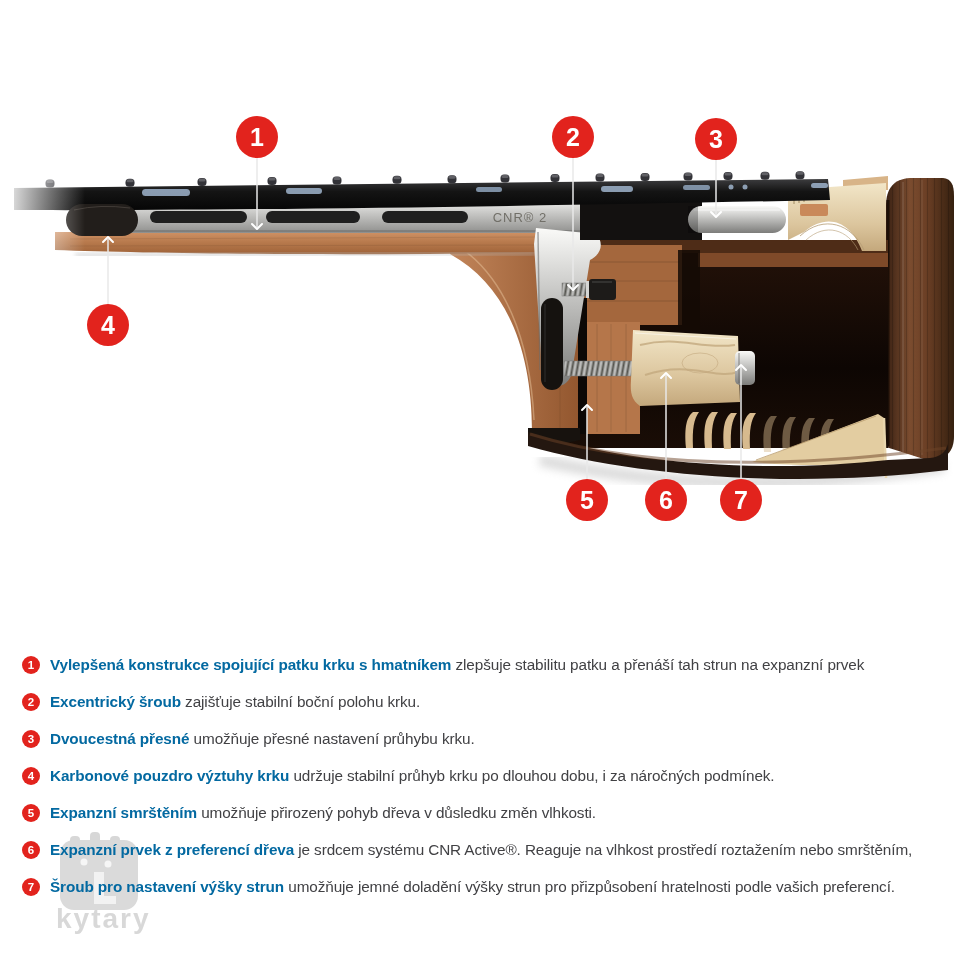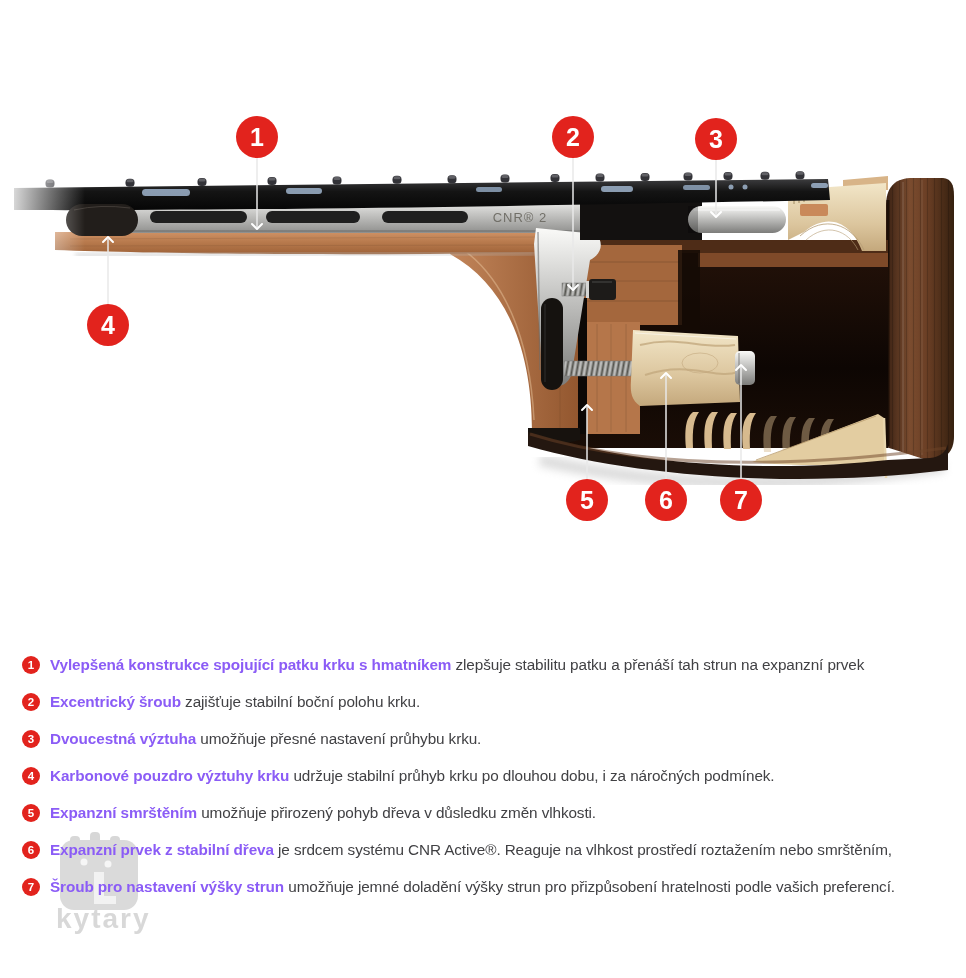--- a/index.html
+++ b/index.html
@@ -13,21 +13,21 @@
   .badge-circle { fill:var(--accent); }
   .badge-num { fill:#fff; font-family:"Liberation Sans",sans-serif; font-size:25px; font-weight:bold; text-anchor:middle; }
   .engraving { fill:#716f68; font-family:"Liberation Sans",sans-serif; font-size:13px; letter-spacing:1px; }
 
   .legend { position:absolute; left:22px; top:652px; width:932px;
             font-size:15.3px; line-height:26px; color:#414144; letter-spacing:-0.1px; z-index:3; }
   .item { position:relative; padding-left:28px; margin-bottom:11px; }
   .item .num { position:absolute; left:0; top:4px; width:18px; height:18px; border-radius:50%;
                background:var(--accent); color:#fff; font-size:11.5px; font-weight:bold;
                display:flex; align-items:center; justify-content:center; }
-  .item b { color:#8b5cf6; }
+  .item b { color:#0369a1; }
   .cont { display:block; }
 
   .watermark { position:absolute; left:52px; top:824px; z-index:1; opacity:.85; }
 </style>
 </head>
 <body>
 
 <div class="stage">
 
   <svg class="illu" width="966" height="540" viewBox="0 0 966 540">
@@ -319,36 +319,36 @@
       <b>Vylepšená konstrukce spojující patku krku s hmatníkem</b>
       <span>zlepšuje stabilitu patku a přenáší tah strun na expanzní prvek</span>
     </p>
     <p class="item">
       <span class="num">2</span>
       <b>Excentrický šroub</b>
       <span>zajišťuje stabilní boční polohu krku.</span>
     </p>
     <p class="item">
       <span class="num">3</span>
-      <b>Dvoucestná výztuha</b>
+      <b>Dvoucestná přesné</b>
       <span>umožňuje přesné nastavení průhybu krku.</span>
     </p>
     <p class="item">
       <span class="num">4</span>
       <b>Karbonové pouzdro výztuhy krku</b>
       <span>udržuje stabilní průhyb krku po dlouhou dobu, i za náročných podmínek.</span>
     </p>
     <p class="item">
       <span class="num">5</span>
       <b>Expanzní smrštěním</b>
       <span>umožňuje přirozený pohyb dřeva v důsledku změn vlhkosti.</span>
     </p>
     <p class="item">
       <span class="num">6</span>
-      <b>Expanzní prvek z stabilní dřeva</b>
+      <b>Expanzní prvek z preferencí dřeva</b>
       <span>je srdcem systému CNR Active®. Reaguje na vlhkost prostředí roztažením nebo smrštěním,</span>
     </p>
     <p class="item">
       <span class="num">7</span>
       <b>Šroub pro nastavení výšky strun</b>
       <span>umožňuje jemné doladění výšky strun pro přizpůsobení hratelnosti podle vašich preferencí.</span>
     </p>
   </div>
 
 </div>

